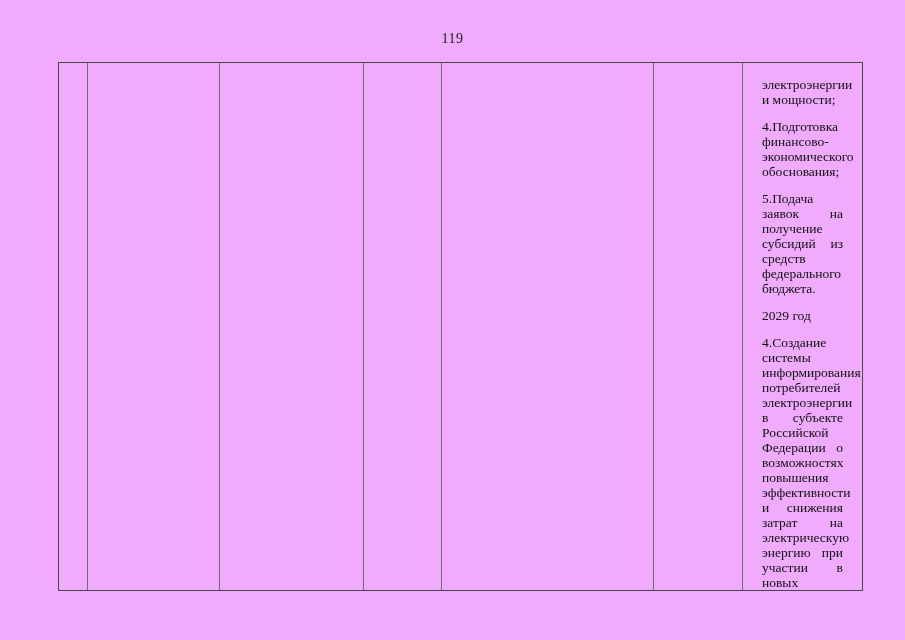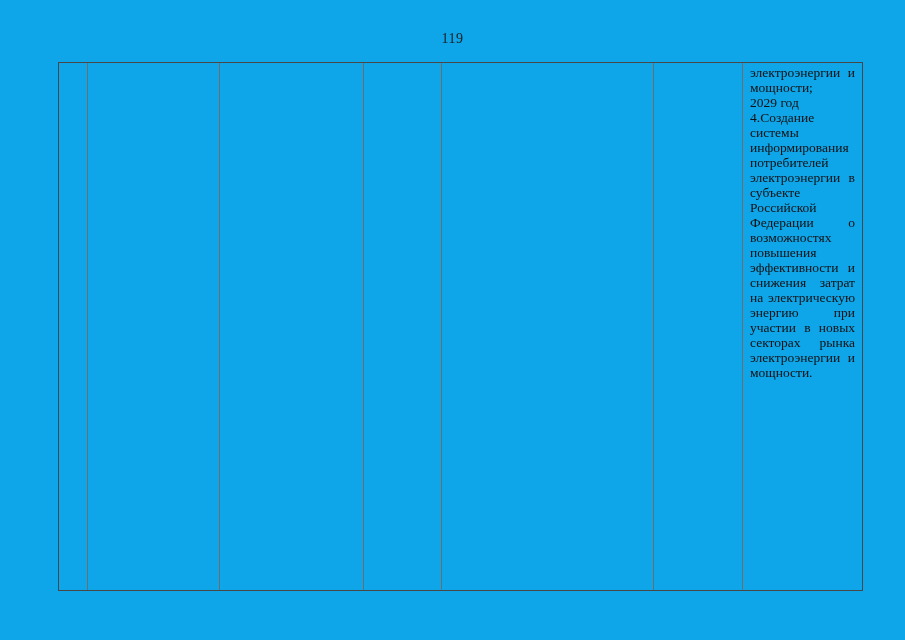--- a/index.html
+++ b/index.html
@@ -4,21 +4,21 @@
 <style>
   html, body {
     margin: 0;
     padding: 0;
     background: #ffffff;
   }
   .page {
     position: relative;
     width: 905px;
     height: 640px;
-    background: #0ea5e9;
+    background: #f0abfc;
     font-family: "Liberation Serif", "DejaVu Serif", serif;
     color: #141414;
     overflow: hidden;
   }
   .page-number {
     position: absolute;
     top: 31px;
     left: 0;
     width: 905px;
     text-align: center;
@@ -46,38 +46,40 @@
   }
   .cell-text {
     padding: 2px 7px 0 7px;
     font-size: 13.5px;
     line-height: 15px;
     text-align: justify;
     color: #111111;
     overflow: hidden;
   }
   .cell-text p {
-    margin: 0;
+    margin: 12px;
     padding: 0;
   }
 </style>
 </head>
 <body>
 
 <div class="page">
 
   <div class="page-number">119</div>
 
   <div class="doc-table">
     <div class="cell"></div>
     <div class="cell"></div>
     <div class="cell"></div>
     <div class="cell"></div>
     <div class="cell"></div>
     <div class="cell"></div>
     <div class="cell cell-text">
       <p>электроэнергии и мощности;</p>
+      <p>4.Подготовка финансово-экономического обоснования;</p>
+      <p>5.Подача заявок на получение субсидий из средств федерального бюджета.</p>
       <p>2029 год</p>
       <p>4.Создание системы информирования потребителей электроэнергии в субъекте Российской Федерации о возможностях повышения эффективности и снижения затрат на электрическую энергию при участии в новых секторах рынка электроэнергии и мощности.</p>
     </div>
   </div>
 
 </div>
 
 </body></html>

